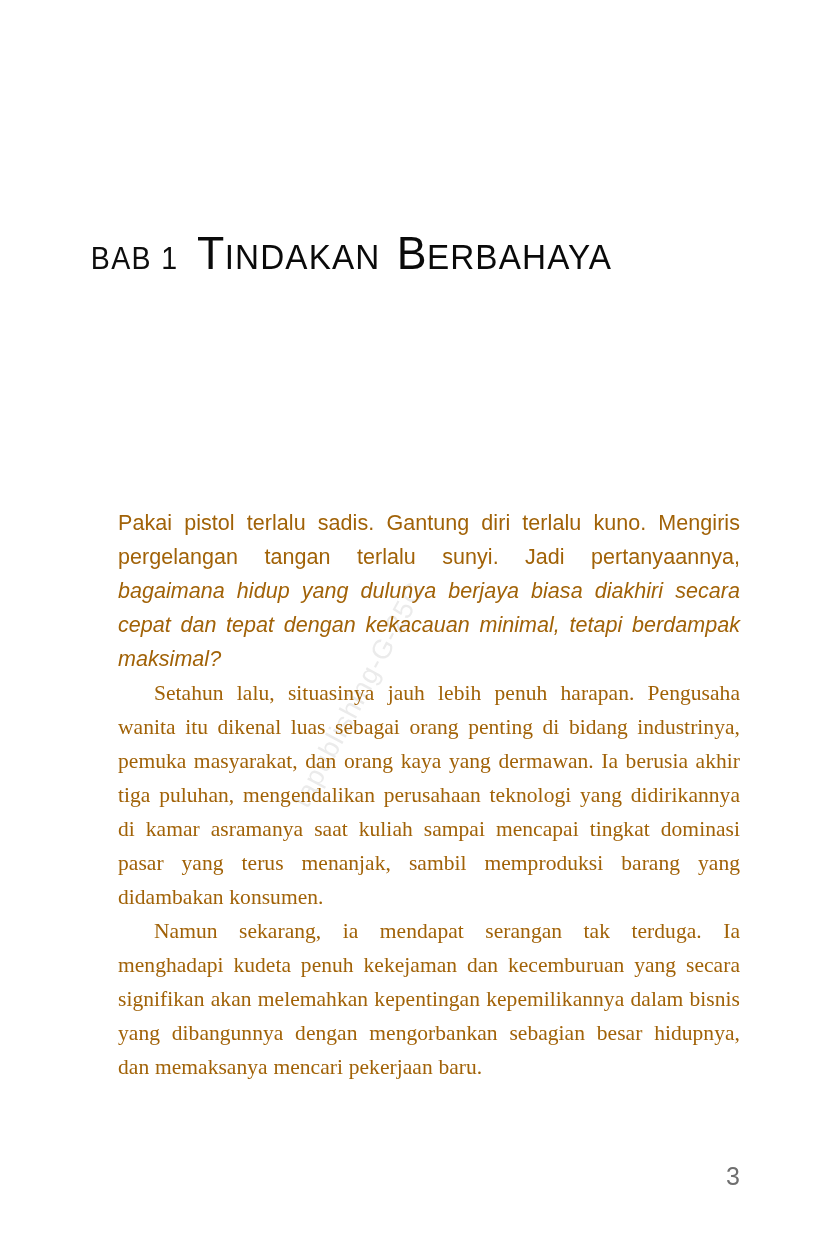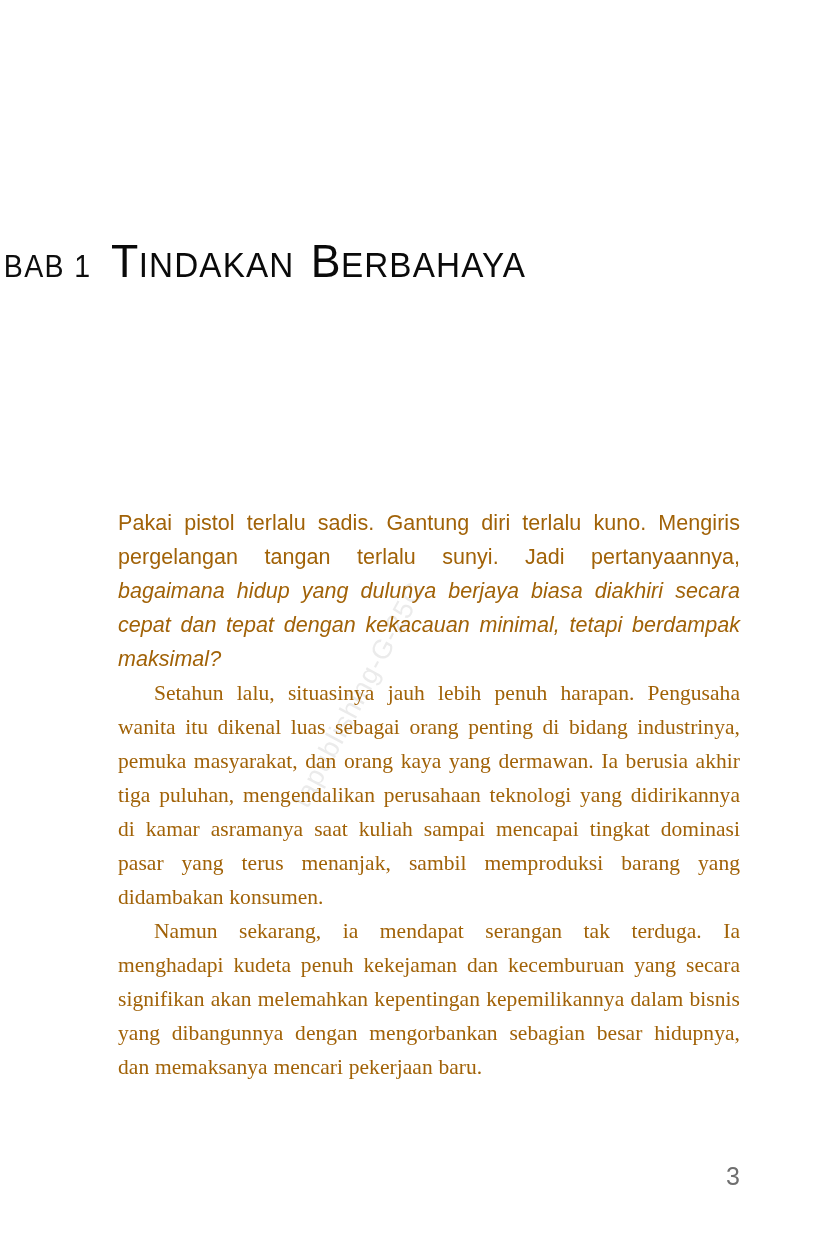--- a/index.html
+++ b/index.html
@@ -37,23 +37,23 @@
     font-family: "Liberation Sans", sans-serif;
     font-size: 27px;
     letter-spacing: 1px;
     color: #ebebeb;
   }
 
   
   .chapter-head {
     position: absolute;
     left: 0;
-    top: 216px;
+    top: 208px;
     width: 710px;
-    text-align: left;
+    text-align: center;
     z-index: 2;
   }
   .chapter-number {
     font-family: "Liberation Sans", sans-serif;
     font-size: 31px;
     font-weight: 400;
     letter-spacing: 1.5px;
     color: #0d0d0d;
     line-height: 1;
     transform: scaleX(0.92);

